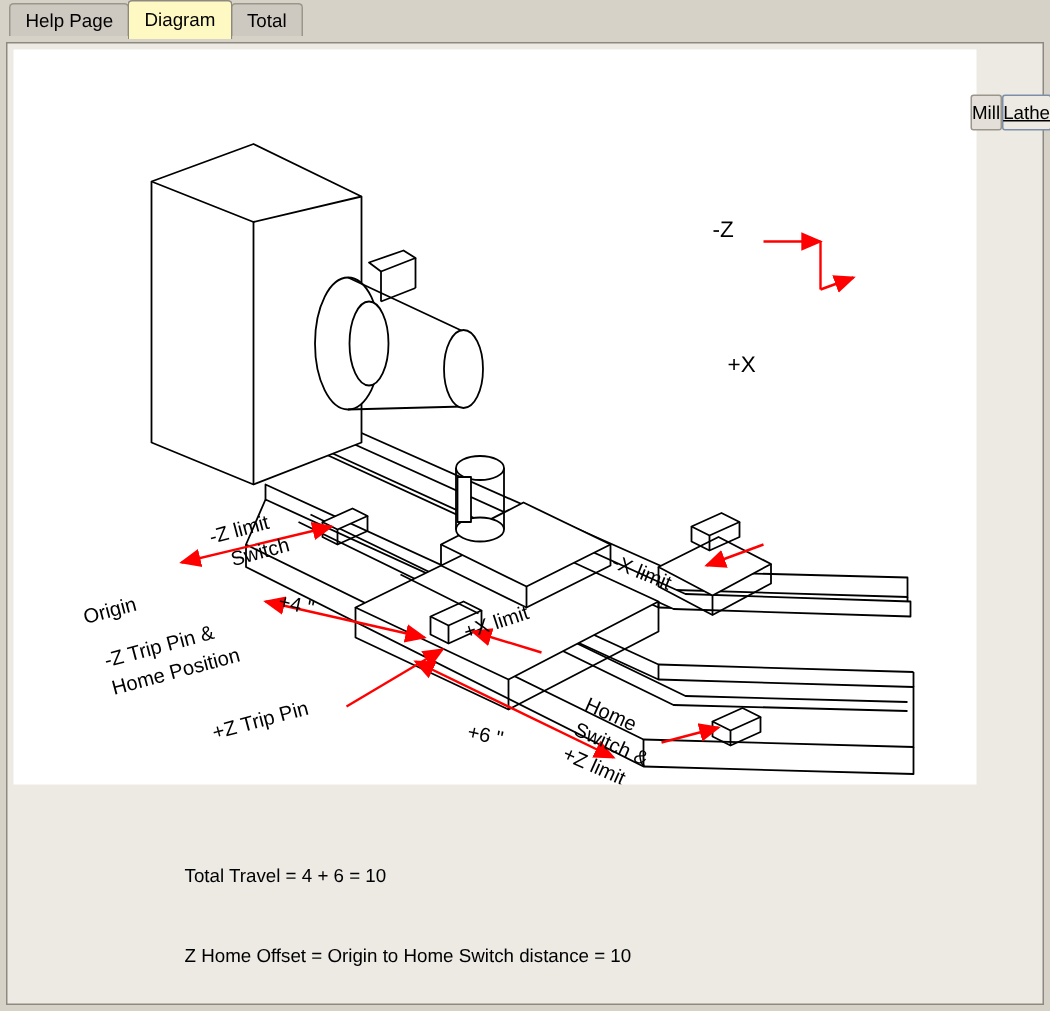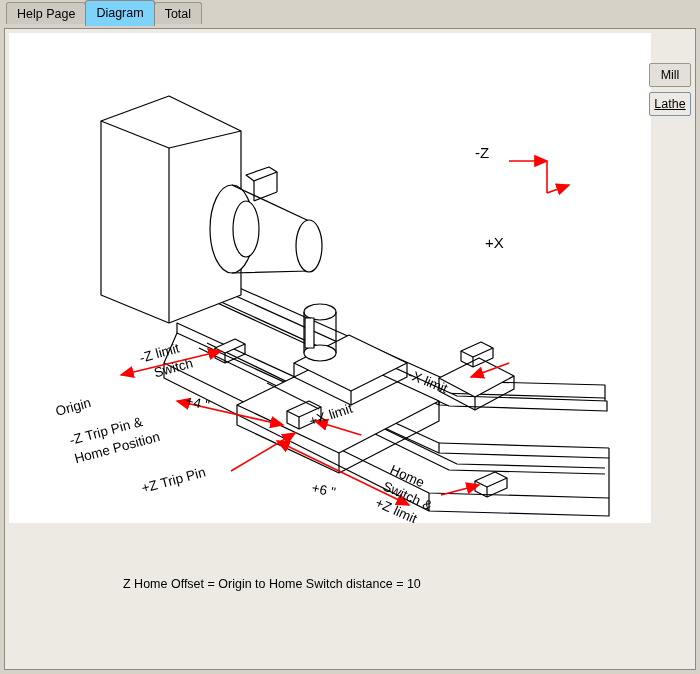--- a/index.html
+++ b/index.html
@@ -42,21 +42,21 @@
     background: #cdc9c0;
     border: 1px solid #9b968c;
     border-bottom: none;
     border-radius: 3px 3px 0 0;
     color: #000;
     cursor: default;
     box-sizing: border-box;
     top: 2px;
   }
   .tab.active {
-    background: #7dd3fc;
+    background: #fef9c3;
     height: 26px;
     line-height: 25px;
     top: 0;
     font-weight: normal;
     border-color: #8e8980;
     z-index: 3;
   }
   
   .panel {
     position: absolute;
@@ -77,21 +77,21 @@
     background: #ffffff;
     overflow: hidden;
   }
   
   .side-buttons {
     position: absolute;
     top: 34px;
     right: 4px;
     width: 44px;
     display: flex;
-    flex-direction: column;
+    flex-direction: row;
     align-items: flex-end;
     z-index: 5;
   }
   .side-btn {
     width: 42px;
     height: 24px;
     line-height: 23px;
     text-align: center;
     font-size: 12.5px;
     background: #e4e0d9;
@@ -275,20 +275,21 @@
 
         <g transform="rotate(24 380 440)">
           <text class="lbl" x="380" y="440">Home</text>
           <text class="lbl" x="380" y="458">Switch &amp;</text>
           <text class="lbl" x="380" y="476">+Z limit</text>
         </g>
       </svg>
     </div>
 
     <div class="textblock">
+      <div>Total Travel = 4 + 6 = 10</div>
       <div>Z Home Offset = Origin to Home Switch distance = 10</div>
       
       
       
       
       
       
     </div>
 
   </div>

